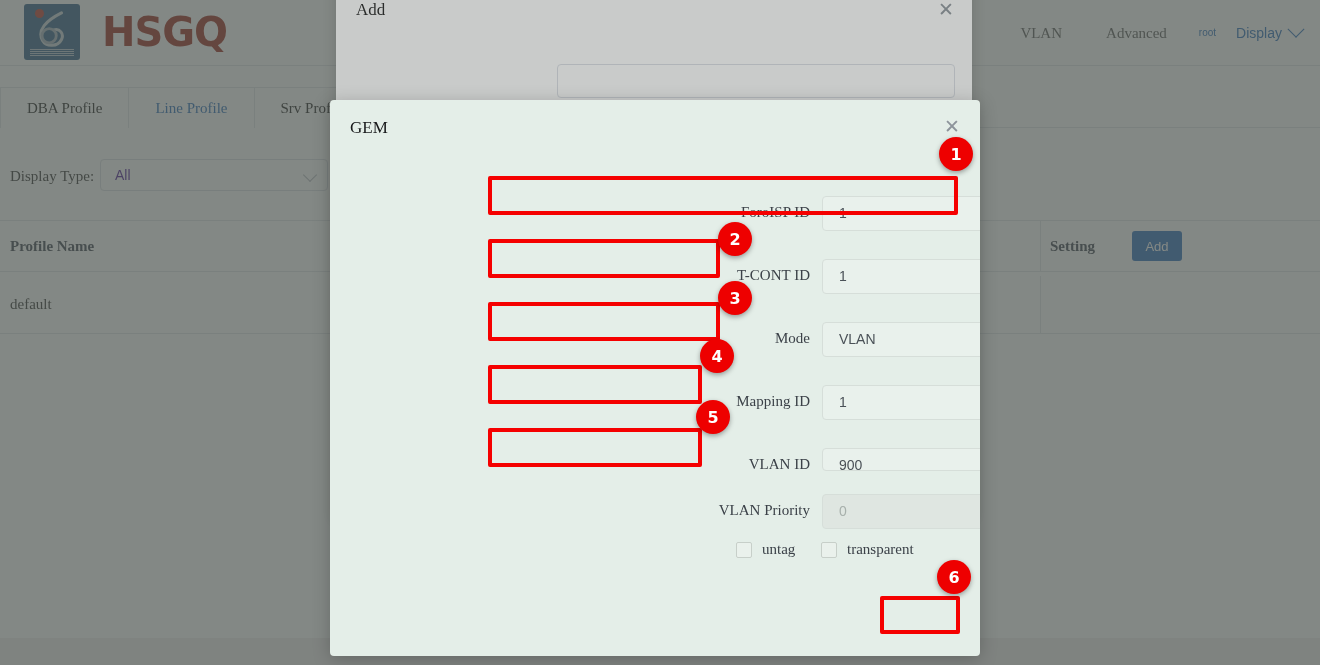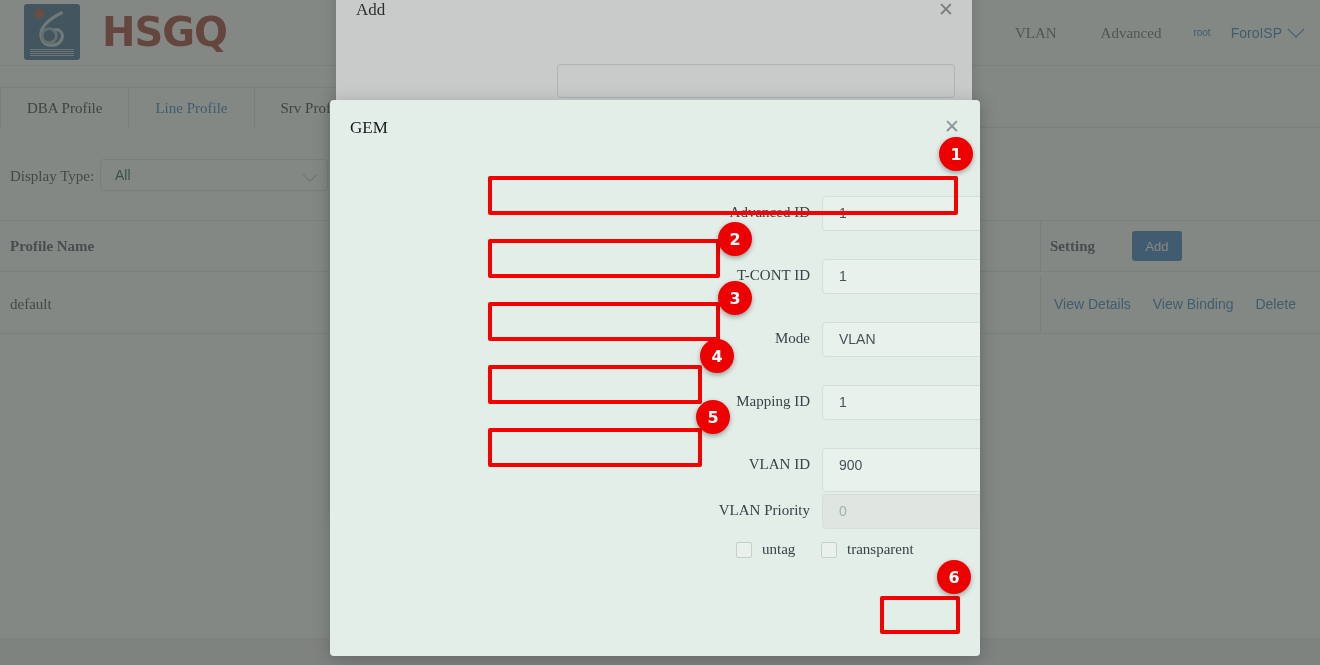--- a/index.html
+++ b/index.html
@@ -145,21 +145,21 @@
     border: 1px solid #dcdfe6;
     border-radius: 4px;
     box-sizing: border-box;
     background: #fff;
   }
   .filter-select .val {
     position: absolute;
     left: 14px; top: 7px;
     font-size: 14px;
     font-family: "Liberation Sans", sans-serif;
-    color: #14532d;
+    color: #4c1d95;
   }
   .chev {
     position: absolute;
     right: 12px; top: 10px;
     width: 9px; height: 9px;
     border-right: 1.4px solid #b7bcc4;
     border-bottom: 1.4px solid #b7bcc4;
     transform: rotate(45deg);
   }
 
@@ -426,21 +426,21 @@
         <div class="lines"></div>
       </div>
       <div class="logo-text">HSGQ</div>
     </div>
 
     <div class="topnav">
       <div class="navitem">VLAN</div>
       <div class="navitem">Advanced</div>
       <div class="navitem link">root</div>
       <div class="navitem shortcut">
-        <span>ForoISP</span><span class="caret"></span>
+        <span>Display</span><span class="caret"></span>
       </div>
     </div>
   </div>
 
   <div class="tabsrow">
     <div class="tabs">
       <div class="tab">DBA Profile</div>
       <div class="tab active">Line Profile</div>
       <div class="tab">Srv Profile</div>
     </div>
@@ -457,25 +457,20 @@
   <div class="table-head">
     <div class="colsep" style="left:1040px"></div>
     <div class="th profile">Profile Name</div>
     <div class="th setting">Setting</div>
   </div>
   <button class="btn-add">Add</button>
 
   <div class="table-row">
     <div class="colsep" style="left:1040px"></div>
     <div class="cell-name">default</div>
-    <div class="rowlinks">
-      <a>View Details</a>
-      <a>View Binding</a>
-      <a>Delete</a>
-    </div>
   </div>
 
   <div class="footer-strip"></div>
 </div>
 
 <div id="dim1"></div>
 
 <div id="add-dialog">
   <div class="dlg-title">Add</div>
   <div class="dlg-close">✕</div>
@@ -485,21 +480,21 @@
 
 <div id="dim2"></div>
 
 <div id="gem-dialog">
 
   <div class="gem-title">GEM</div>
   <div class="gem-close">✕</div>
 
 
   <div class="form-row" style="top:96px">
-    <div class="f-label" style="top:8px">Advanced ID</div>
+    <div class="f-label" style="top:8px">ForoISP ID</div>
     <div class="f-ctrl" style="left:492px; top:0px; width:466px; height:35px;">
       <div class="fval">1</div>
     </div>
   </div>
 
   <div class="form-row" style="top:159px">
     <div class="f-label" style="top:8px">T-CONT ID</div>
     <div class="f-ctrl" style="left:492px; top:0px; width:228px; height:35px;">
       <div class="fval">1</div>
 
@@ -516,21 +511,21 @@
 
   <div class="form-row" style="top:285px">
     <div class="f-label" style="top:8px">Mapping ID</div>
     <div class="f-ctrl" style="left:492px; top:0px; width:210px; height:35px;">
       <div class="fval">1</div>
     </div>
   </div>
 
   <div class="form-row" style="top:348px">
     <div class="f-label" style="top:8px">VLAN ID</div>
-    <div class="f-ctrl" style="left:492px; top:0px; width:210px; height:44px;">
+    <div class="f-ctrl" style="left:492px; top:0px; width:210px; height:23px;">
       <div class="fval">900</div>
     </div>
   </div>
 
   <div class="chk-group" style="left:406px">
     <div class="chkbox"></div>
     <span>untag</span>
   </div>
   <div class="chk-group" style="left:491px">
     <div class="chkbox"></div>

